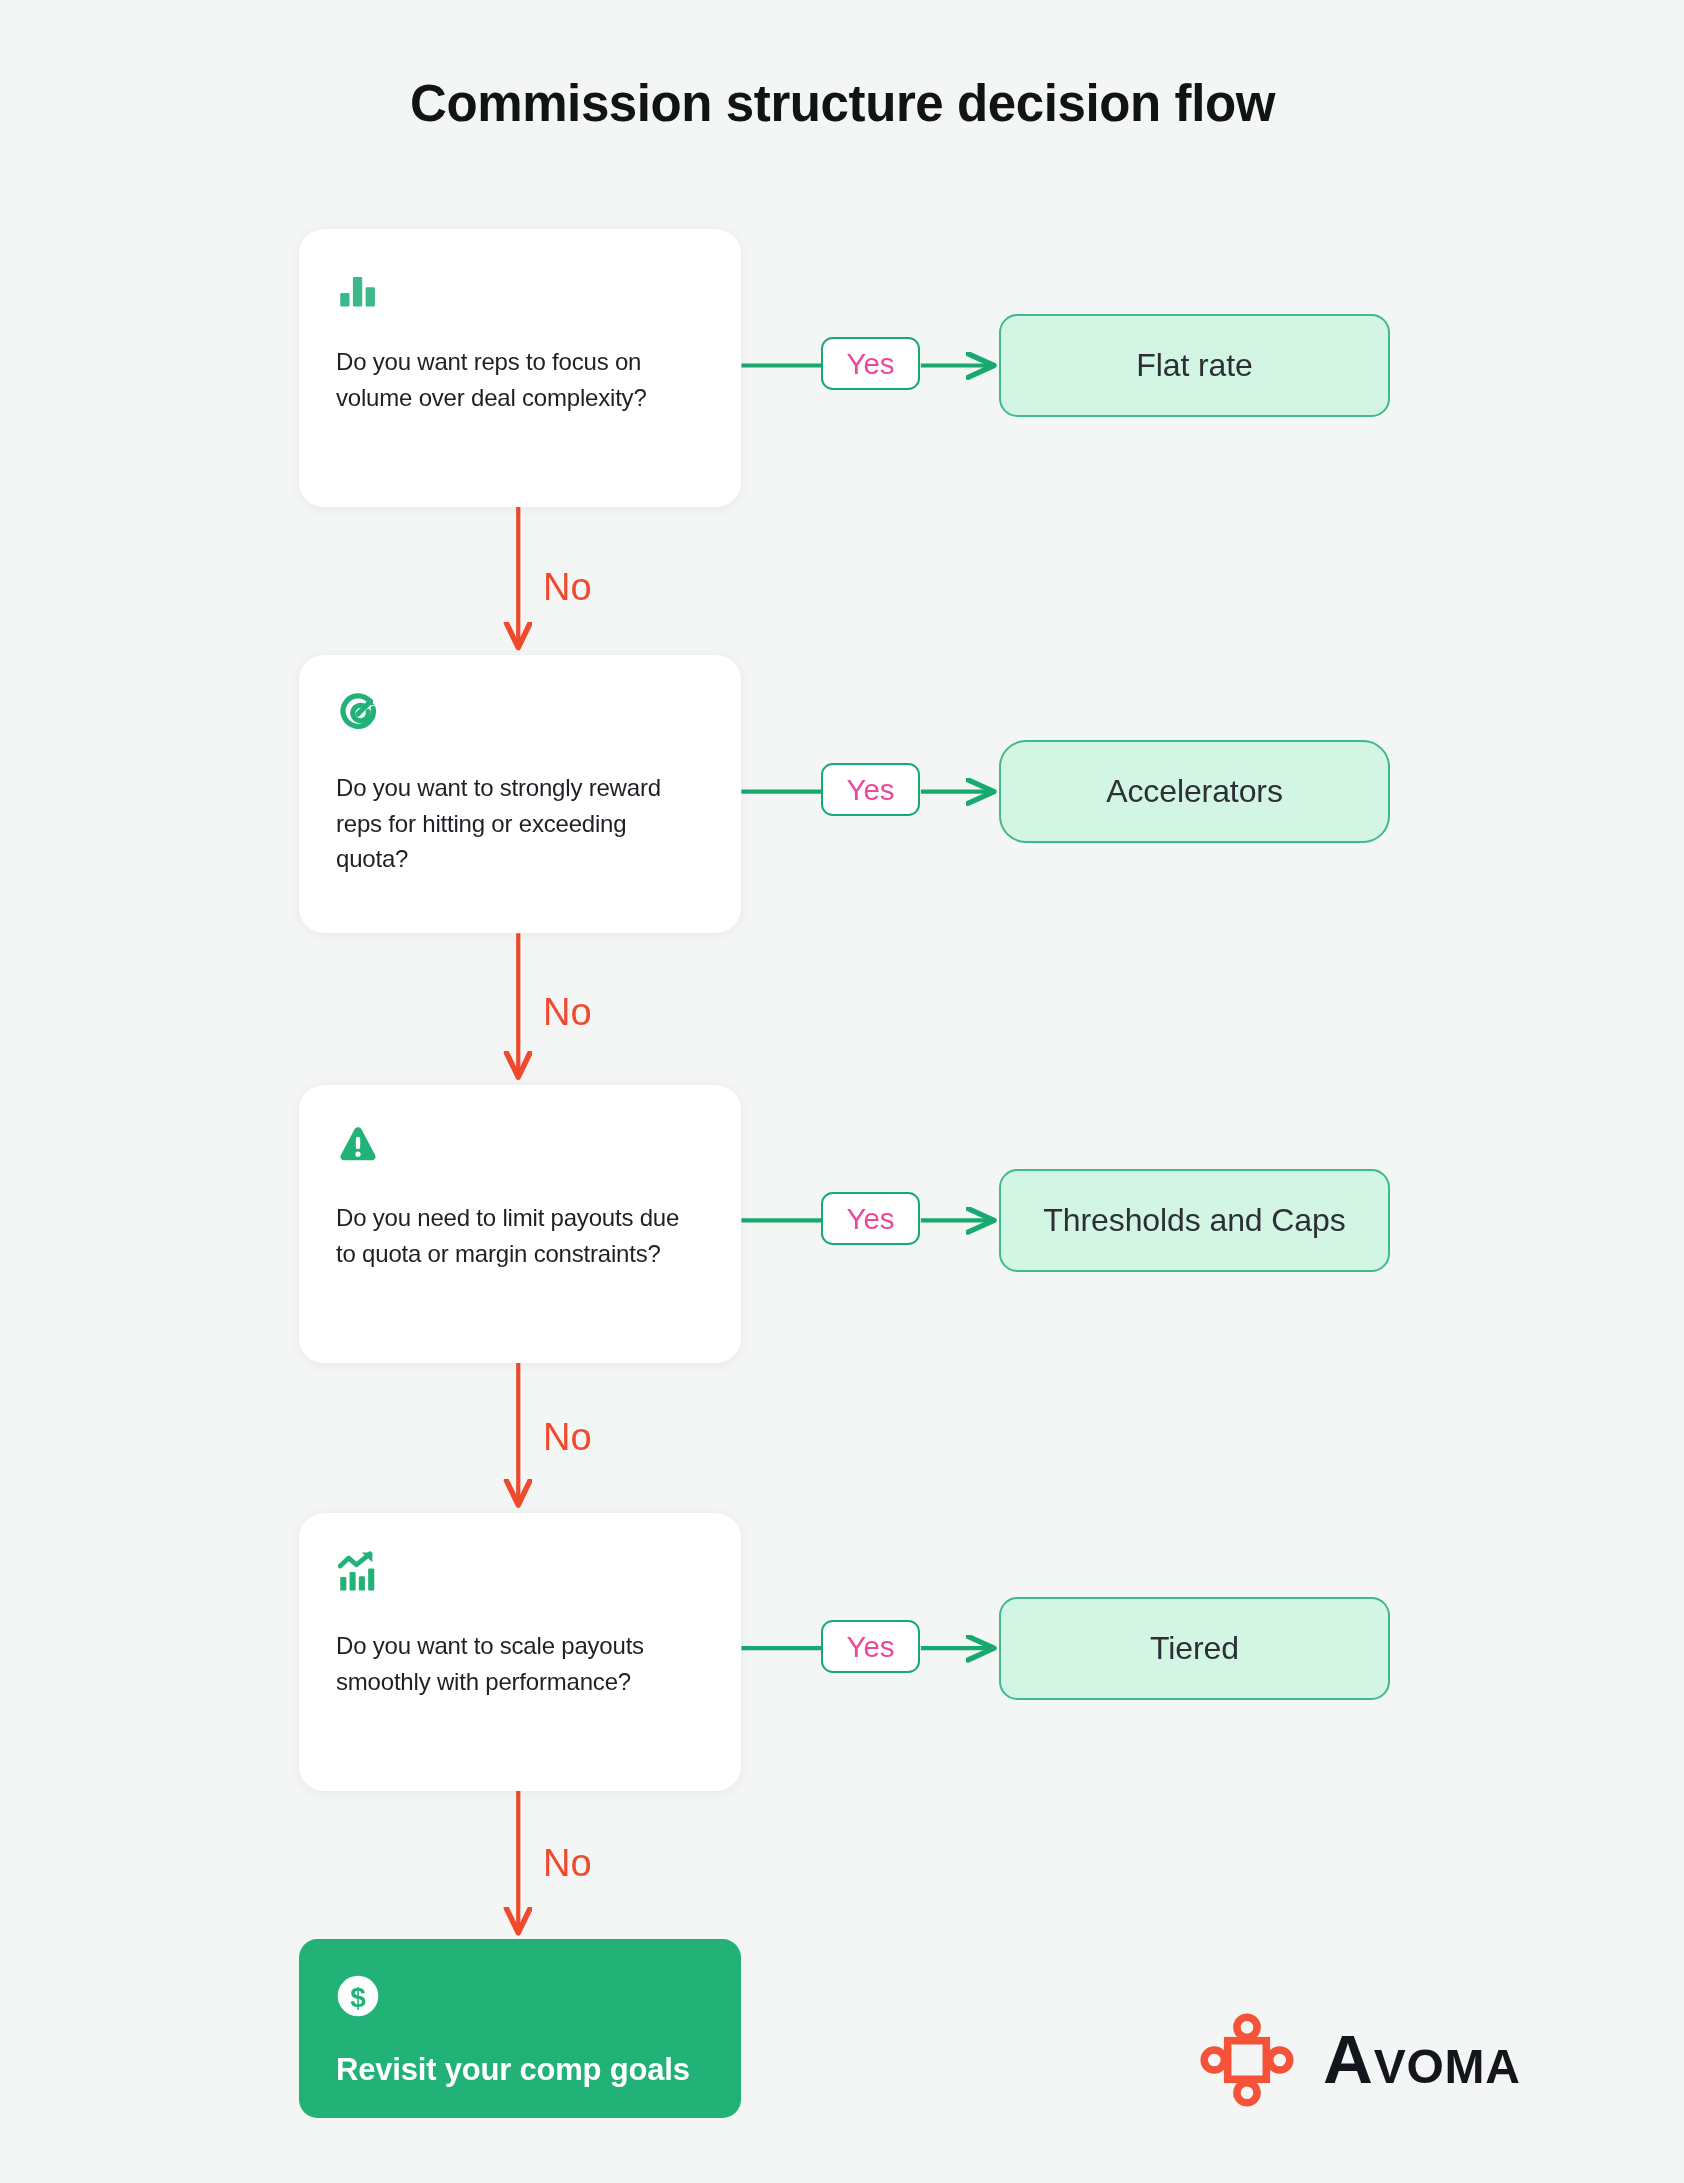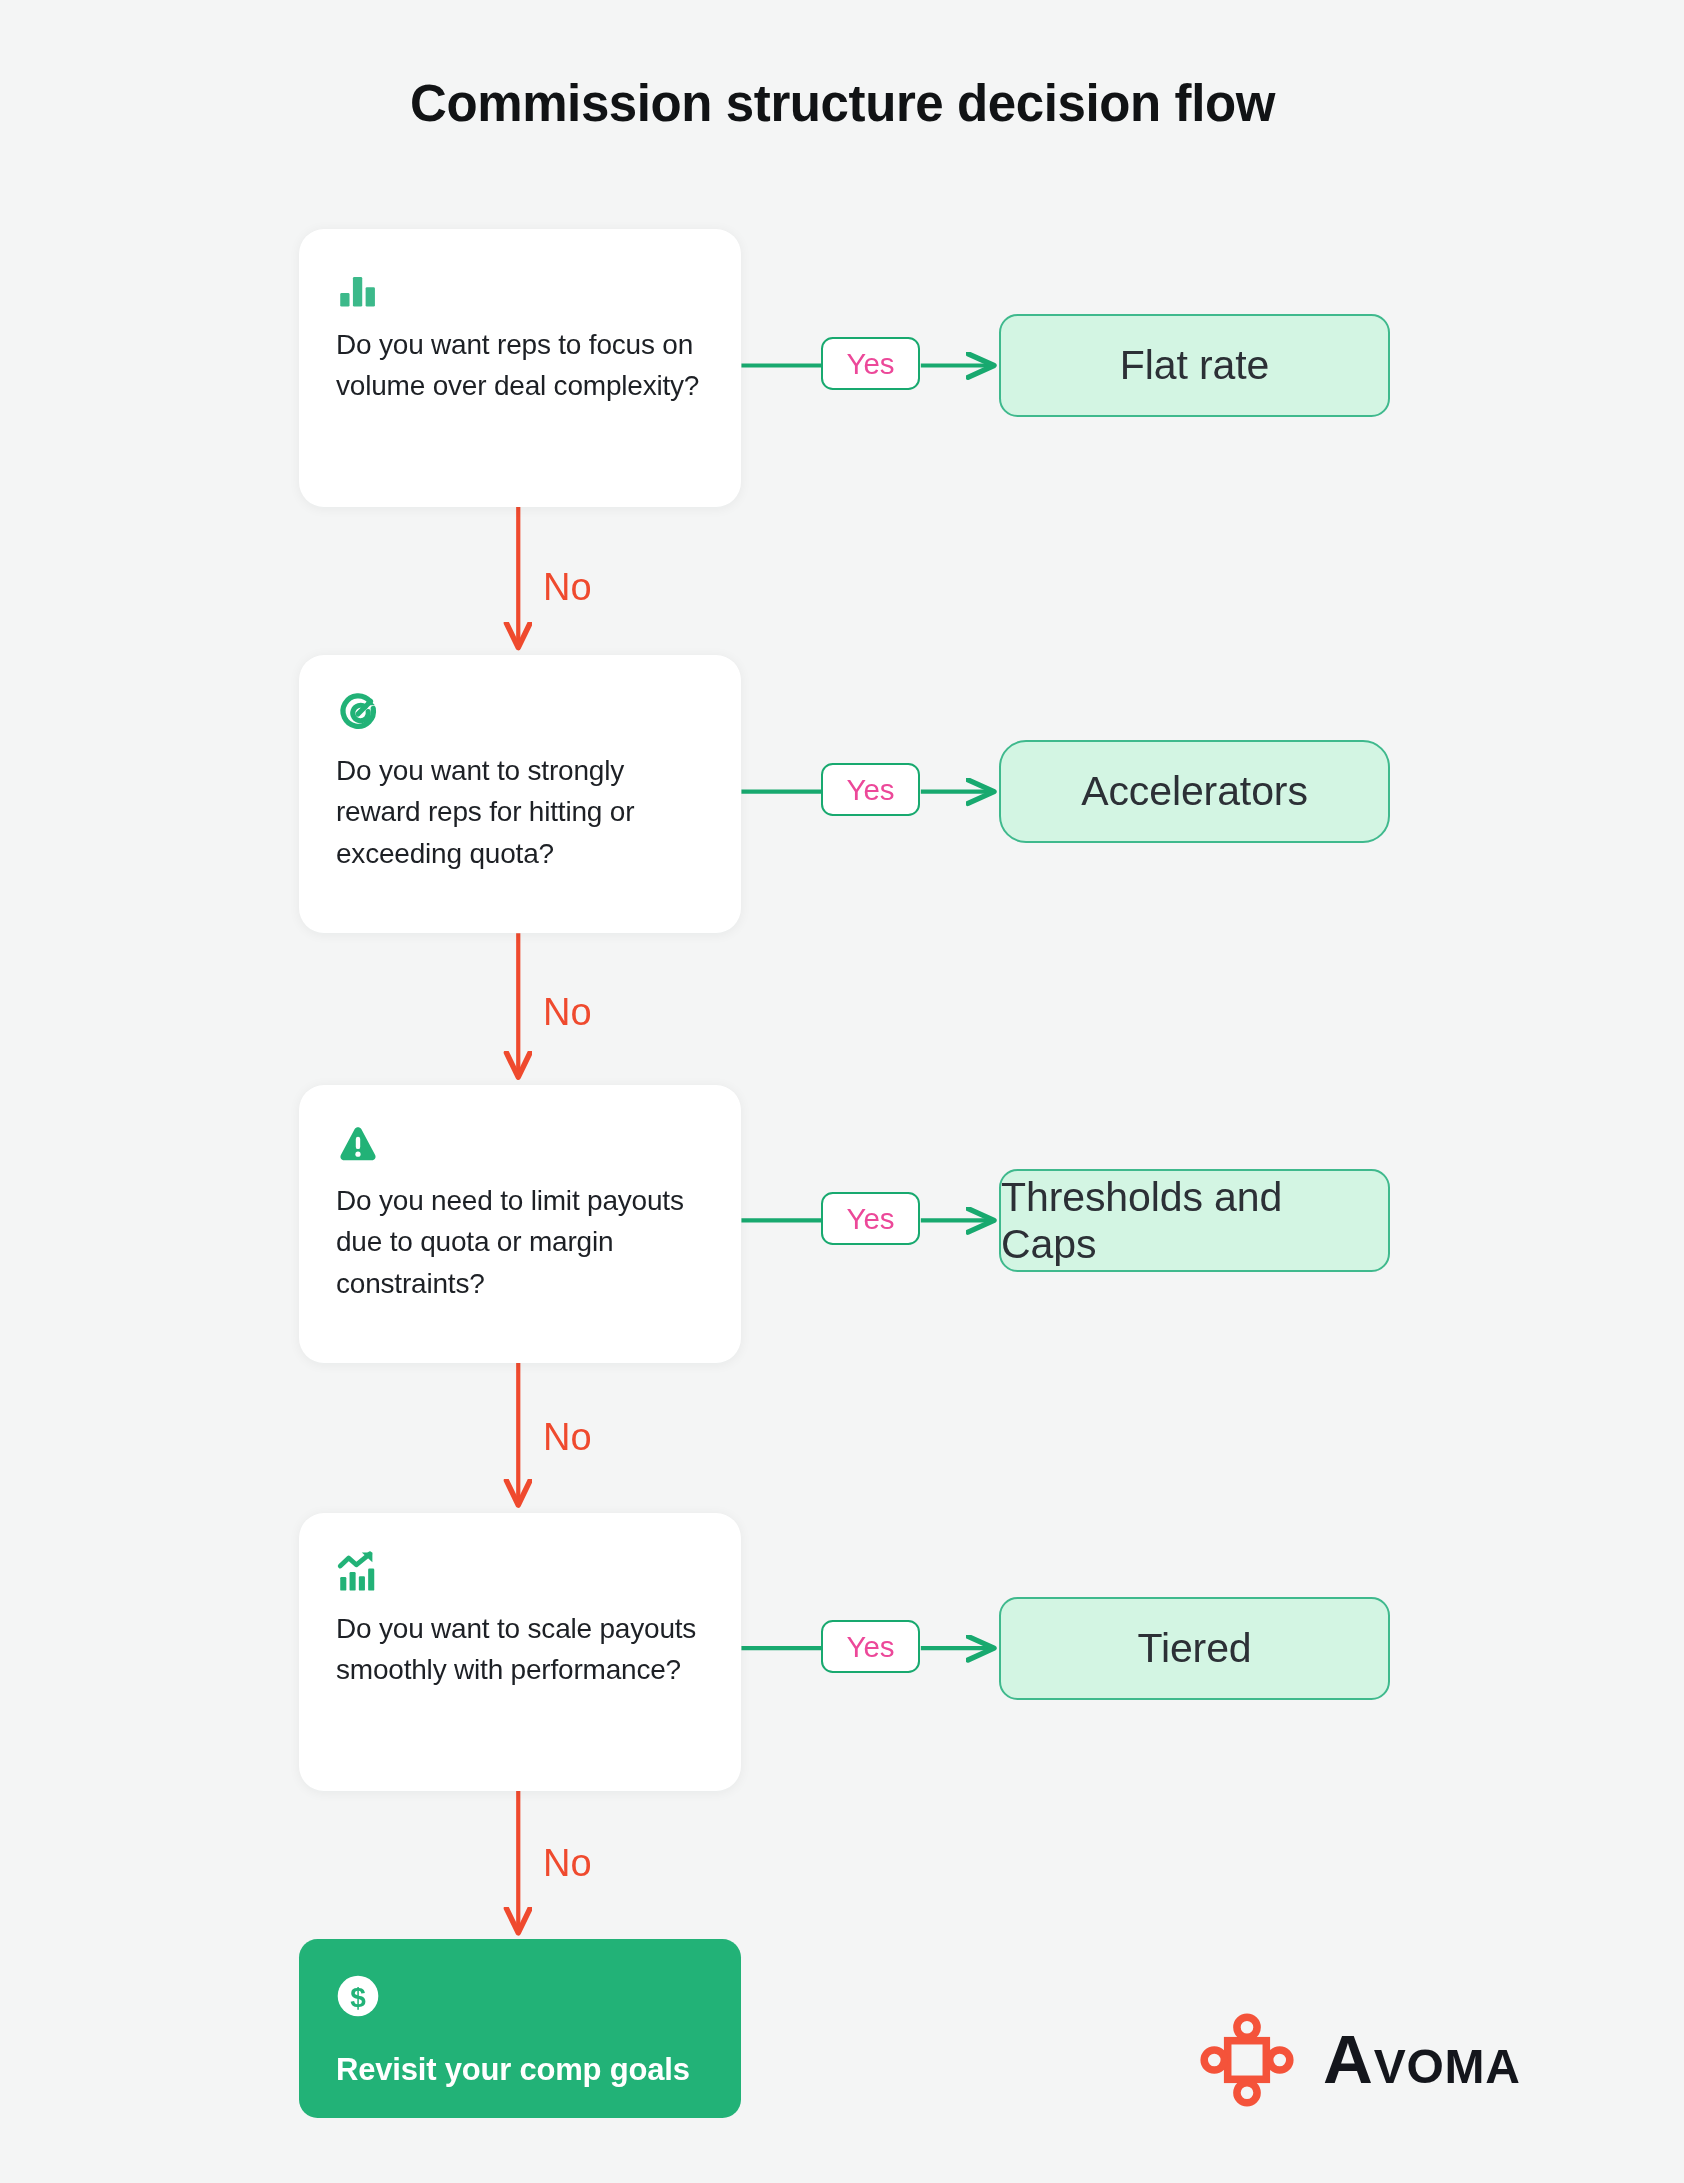--- a/index.html
+++ b/index.html
@@ -42,22 +42,22 @@
     border-radius: 25px;
     box-shadow: 0 1.7px 11.8px rgba(20,30,40,0.055);
     padding: 37px 37px 0 37px;
   }
   .card-icon {
     width: 44px;
     height: 44px;
     display: block;
   }
   .card-text {
-    margin-top: 14px;
-    font-size: 28px;
+    margin-top: 34px;
+    font-size: 24px;
     line-height: 1.48;
     color: #1d2025;
     letter-spacing: -0.2px;
   }
 
   #card-1 { top: 229px;  height: 278px; }
   #card-2 { top: 655px;  height: 278px; }
   #card-3 { top: 1085px; height: 278px; }
   #card-4 { top: 1513px; height: 278px; }
 
@@ -90,21 +90,21 @@
     position: absolute;
     left: 999px;
     width: 391px;
     height: 103px;
     background: #d3f5e3;
     border: 2.5px solid #3fb98d;
     border-radius: 18.5px;
     display: flex;
     align-items: center;
     justify-content: center;
-    font-size: 41px;
+    font-size: 32px;
     color: #2c3036;
     letter-spacing: -0.1px;
   }
   #outcome-1 { top: 314px; }
   #outcome-2 { top: 740px; border-radius: 27px; }
   #outcome-3 { top: 1169px; }
   #outcome-4 { top: 1597px; }
 
   
   .yes-pill {

